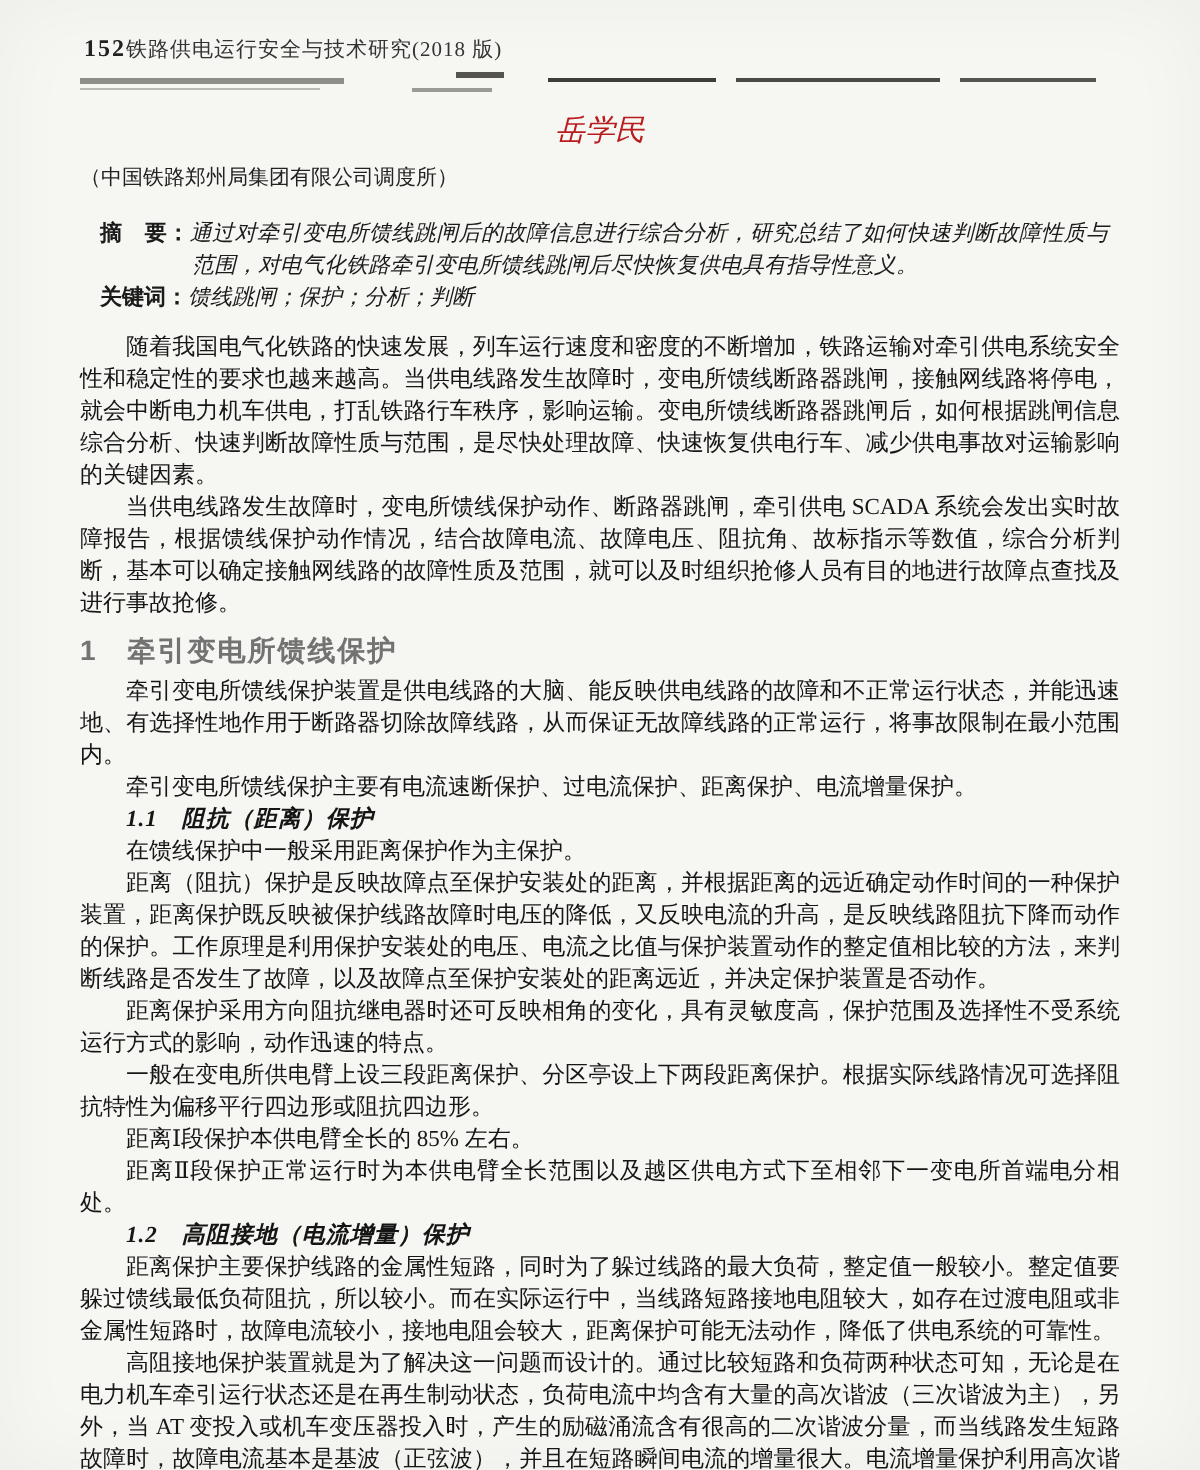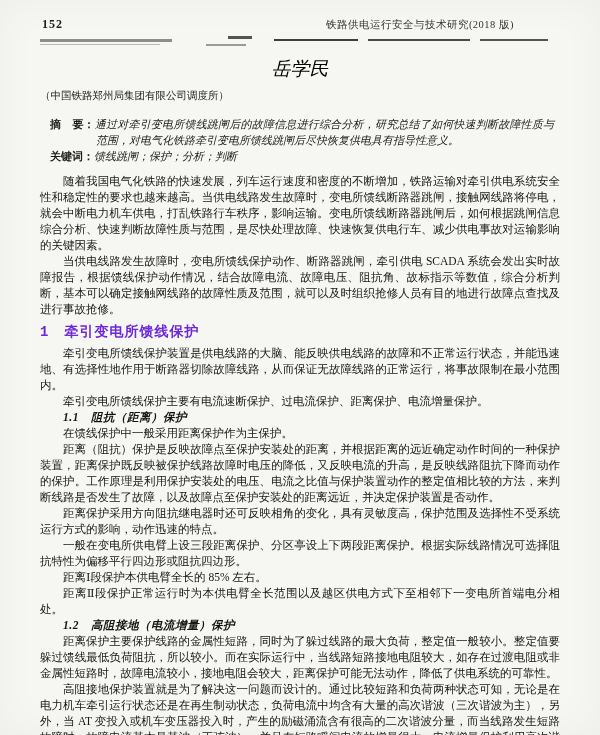--- a/index.html
+++ b/index.html
@@ -5,43 +5,43 @@
   html,body{margin:0;padding:0;background:#e9e9e7;}
   .page{
     position:relative;width:600px;height:735px;background:#f6f6f3;
     overflow:hidden;color:#1b1b1b;
     font-family:"Liberation Serif","DejaVu Serif",serif;
     box-shadow:inset 0 0 40px rgba(0,0,0,0.04);
   }
   
   .header-row{position:absolute;top:17px;left:42px;right:40px;display:flex;align-items:baseline;}
   .page-number{font-size:12px;font-weight:bold;letter-spacing:1px;color:#222;}
-  .running-title{flex:1;text-align:right;font-size:10.5px;color:#333;letter-spacing:0.5px;}
+  .running-title{flex:1;text-align:left;font-size:10.5px;color:#333;letter-spacing:0.5px;}
   .rule-seg{position:absolute;background:#6f6f6f;}
   
   .content{position:absolute;top:46px;left:40px;width:520px;}
   .article-title{
     text-align:center;font-size:21px;font-weight:bold;letter-spacing:3px;
     margin:16px 0 0;color:#101010;
     font-family:"Liberation Sans","DejaVu Sans",sans-serif;
   }
-  .author{text-align:center;font-size:19px;margin-top:10px;font-style:italic;color:#000000;}
+  .author{text-align:center;font-size:15px;margin-top:10px;font-style:italic;color:#b91c1c;}
   .affiliation{font-size:10.5px;margin-top:7px;color:#222;}
   
   .abstract-block{margin-top:13px;padding:0 6px 0 10px;font-size:11px;line-height:16px;}
   .abstract-p{margin:0;text-align:justify;padding-left:46px;text-indent:-46px;}
   .kw-p{margin:0;}
   .blk-label{font-weight:bold;font-style:normal;font-family:"Liberation Sans","DejaVu Sans",sans-serif;}
   .kai{font-style:italic;}
   
   .body-text{margin-top:9px;font-size:11.5px;line-height:16px;text-align:justify;color:#161616;}
   .body-text p{margin:0;text-indent:2em;}
   .sec-heading{
-    font-size:14px;line-height:18px;font-weight:bold;color:#6d28d9;
-    font-family:Liberation Mono, monospace;
+    font-size:14px;line-height:18px;font-weight:bold;color:#737373;
+    font-family:Liberation Sans, sans-serif;
     margin:6px 0 4px;text-indent:0;letter-spacing:1px;
   }
   .subsec-heading{
     font-size:11.5px;line-height:16px;font-weight:bold;font-style:italic;
     margin:0;text-indent:2em;letter-spacing:0.5px;color:#151515;
   }
   .scan-noise{position:absolute;font-size:9px;color:#b9b9b6;letter-spacing:2px;}
 </style>
 </head>
 <body>

